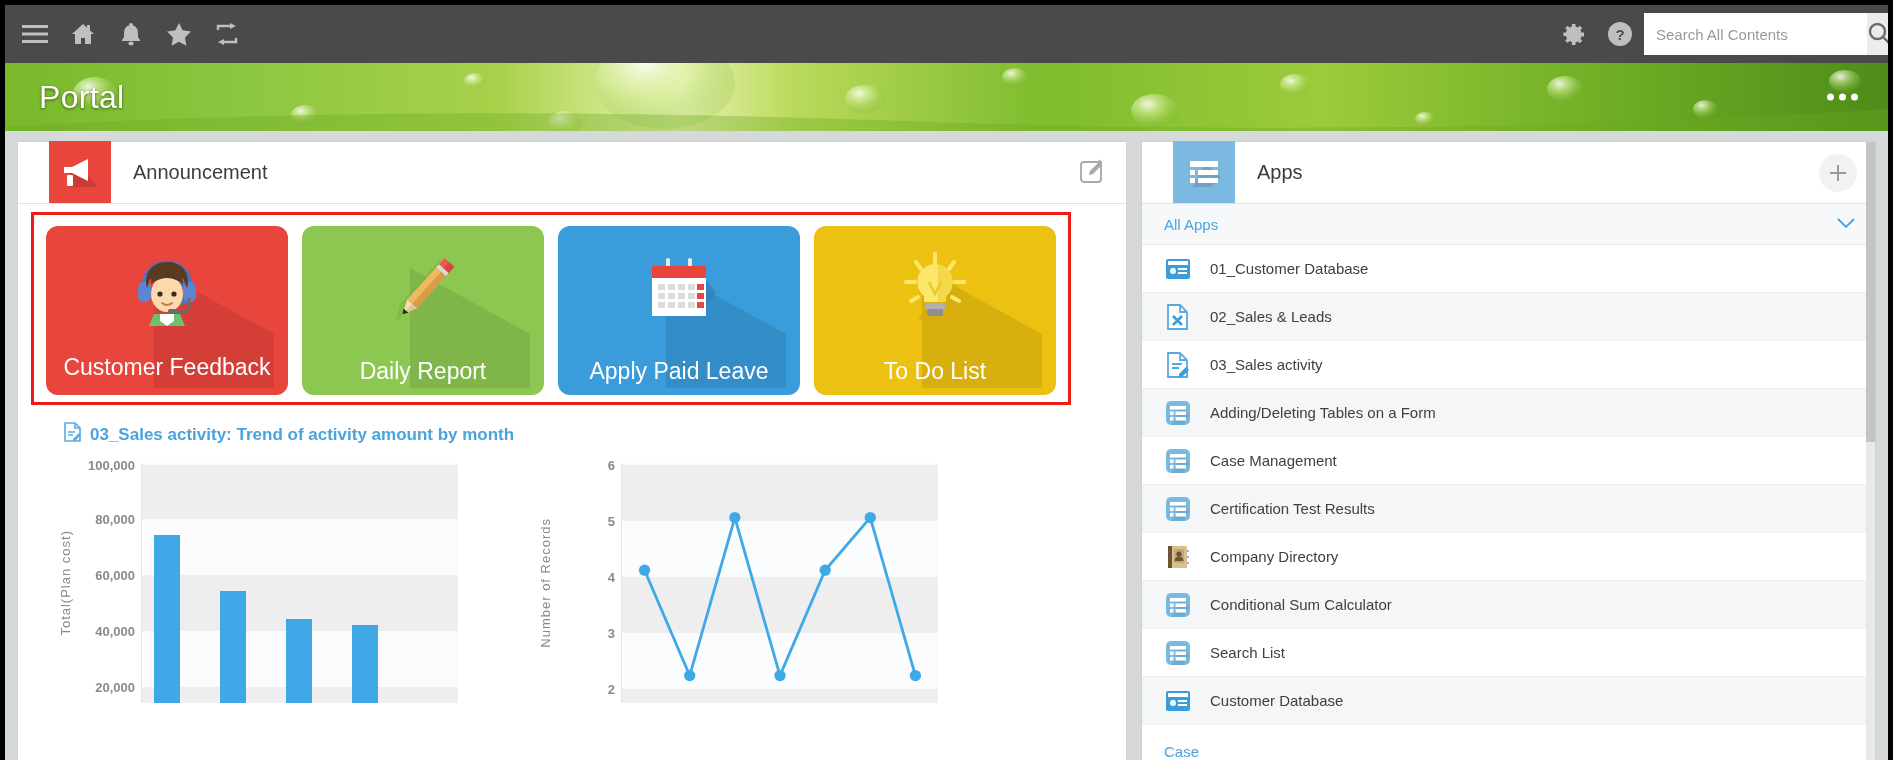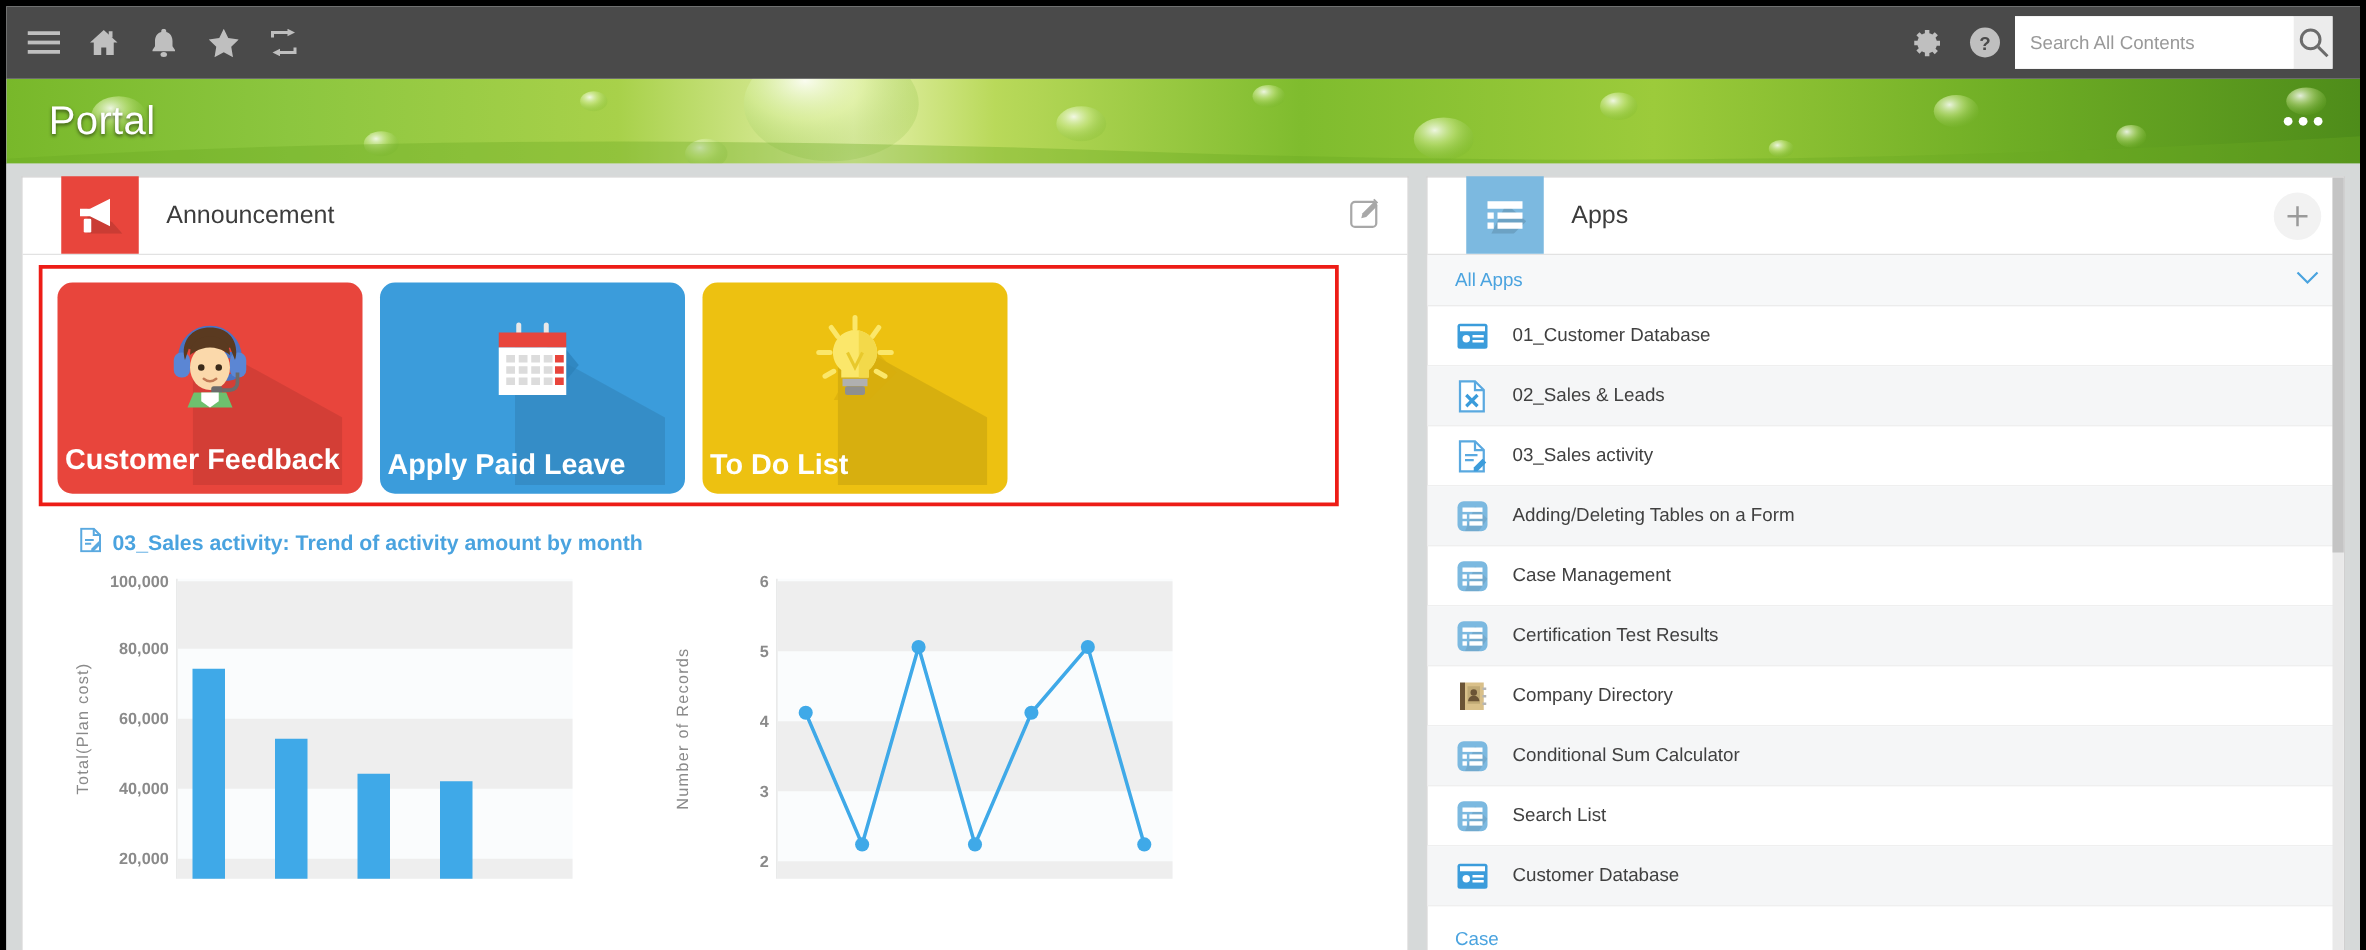--- a/index.html
+++ b/index.html
@@ -20,21 +20,21 @@
     background: #4a4a4a; display: flex; align-items: center;
   }
   .tb-icons { display: flex; align-items: center; gap: 0; padding-left: 6px; }
   .tb-btn {
     width: 48px; height: 58px; display: flex; align-items: center; justify-content: center;
     cursor: pointer;
   }
   .tb-btn svg { display:block; }
   .tb-spacer { flex: 1; }
   .tb-right { display: flex; align-items: center; height: 58px; padding-right: 22px; }
-  .search-wrap { display: flex; height: 42px; background: #fff; width: 254px; }
+  .search-wrap { display: flex; height: 42px; background: #fff; width: 222px; }
   .search-input {
     border: none; outline: none; height: 42px; flex: 1; padding: 0 12px;
     font-family: "Liberation Sans", sans-serif; font-size: 15px; color: #555; background: #fff;
   }
   .search-input::placeholder { color: #999; }
   .search-btn {
     width: 58px; height: 42px; background: #ececec; display:flex; align-items:center; justify-content:center;
     cursor: pointer; border: none;
   }
 
@@ -80,22 +80,22 @@
     border: 3px solid #ed1c16;
   }
   .tiles { display: flex; gap: 14px; padding: 11px 12px; }
   .tile {
     width: 244px; height: 169px; border-radius: 12px; position: relative;
     display: flex; flex-direction: column; align-items: center; justify-content: flex-start;
     cursor: pointer; overflow: hidden;
   }
   .tile-art { margin-top: 22px; width: 86px; height: 86px; position: relative; z-index: 2; }
   .tile-label {
-    position: absolute; bottom: 10px; left: 0; right: 0; 
-    color: #fff; font-size: 23px; font-weight: bold; line-height: 1.18; z-index: 2;
+    position: absolute; bottom: 10px; left: 0; right: 0; text-align: center;
+    color: #fff; font-size: 23px; font-weight: normal; line-height: 1.18; z-index: 2;
     padding: 0 6px;
     margin-top: 17px;
   }
   .tile-label.two-line { bottom: 14px; }
   .tile-shadow {
     position: absolute; z-index:1; width: 120px; height: 120px;
     background: rgba(0,0,0,.09); left: 108px; top: 42px;
     transform: skewY(0deg);
     clip-path: polygon(0 0, 100% 55%, 100% 100%, 0 100%);
   }
@@ -307,20 +307,39 @@
                 <path d="M38 55q5 4 10 0" fill="none" stroke="#c07a55" stroke-width="2" stroke-linecap="round"></path>
                 <path d="M65 50v8a6 6 0 0 1-6 6h-6" fill="none" stroke="#6b6b6b" stroke-width="3"></path>
                 <rect x="44" y="61" width="9" height="6" rx="2" fill="#6b6b6b"></rect>
                 <path d="M30 66h26l5 12H25z" fill="#6ec06e"></path>
                 <path d="M36 66h14v7l-7 5-7-5z" fill="#ffffff"></path>
               </svg>
             </div>
             <div class="tile-label two-line">Customer Feedback</div>
           </div>
 
+          <div class="tile" style="background:#8cc751">
+            <div class="tile-shadow"></div>
+            <div class="tile-art">
+              <svg width="86" height="86" viewBox="0 0 86 86">
+                <path d="M70 16L30 60l-14 14 4-18L60 12z" fill="#7ab13f" opacity="0.55"></path>
+                <g transform="rotate(42 43 43)">
+                  <rect x="37" y="6" width="13" height="54" fill="#f0b860"></rect>
+                  <rect x="43.5" y="6" width="6.5" height="54" fill="#d99c45"></rect>
+                  <rect x="37" y="4" width="13" height="9" fill="#e8594f"></rect>
+                  <rect x="43.5" y="4" width="6.5" height="9" fill="#cf4a42"></rect>
+                  <rect x="37" y="12.5" width="13" height="4" fill="#dadada"></rect>
+                  <path d="M37 60h13l-6.5 14z" fill="#f6dcb0"></path>
+                  <path d="M43.5 60h6.5l-6.5 14z" fill="#e6c491"></path>
+                  <path d="M40.2 69l3.3 5 3.3-5z" fill="#2b2b2b"></path>
+                </g>
+              </svg>
+            </div>
+            <div class="tile-label">Daily Report</div>
+          </div>
 
           <div class="tile" style="background:#3b9cdb">
             <div class="tile-shadow"></div>
             <div class="tile-art">
               <svg width="86" height="86" viewBox="0 0 86 86">
                 <path d="M62 22l18 22-18 22H22z" fill="#2c80b8" opacity="0.7"></path>
                 <rect x="30" y="10" width="4" height="14" rx="2" fill="#e8e8e8"></rect>
                 <rect x="52" y="10" width="4" height="14" rx="2" fill="#e8e8e8"></rect>
                 <rect x="16" y="18" width="54" height="12" fill="#e8453c"></rect>
                 <rect x="16" y="30" width="54" height="38" fill="#ffffff"></rect>

